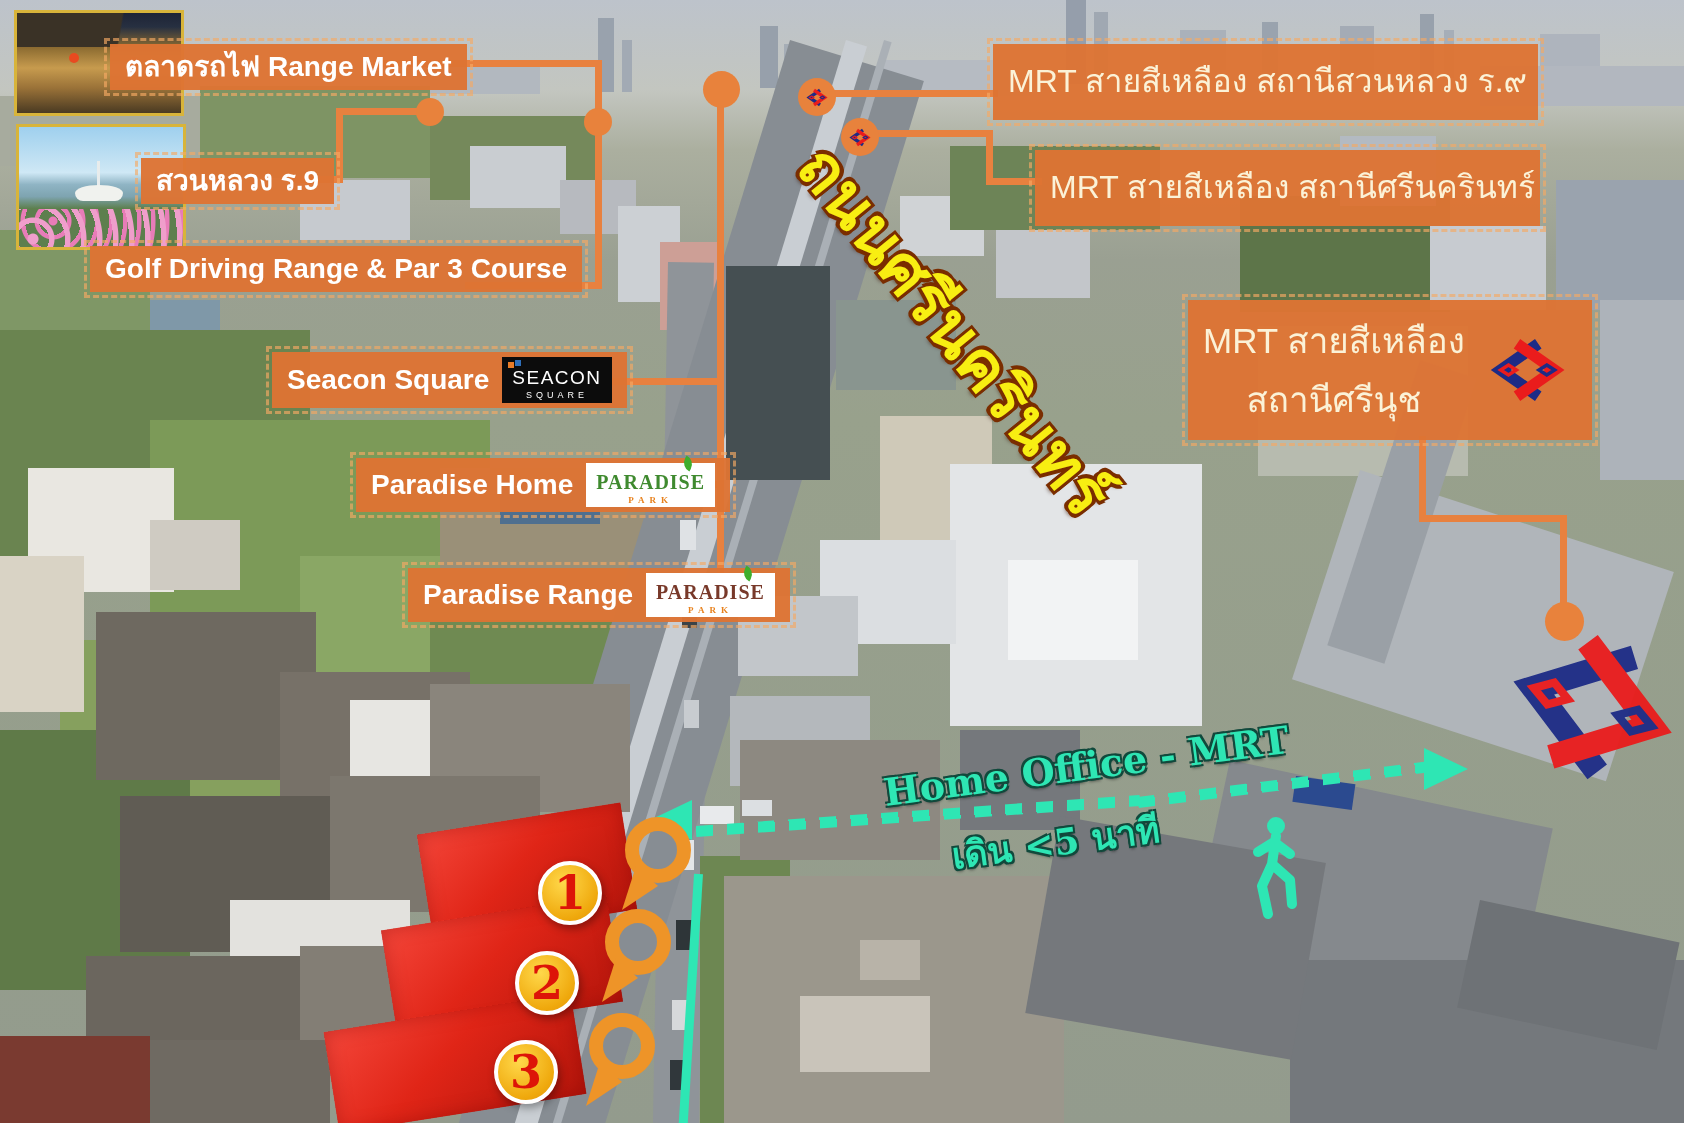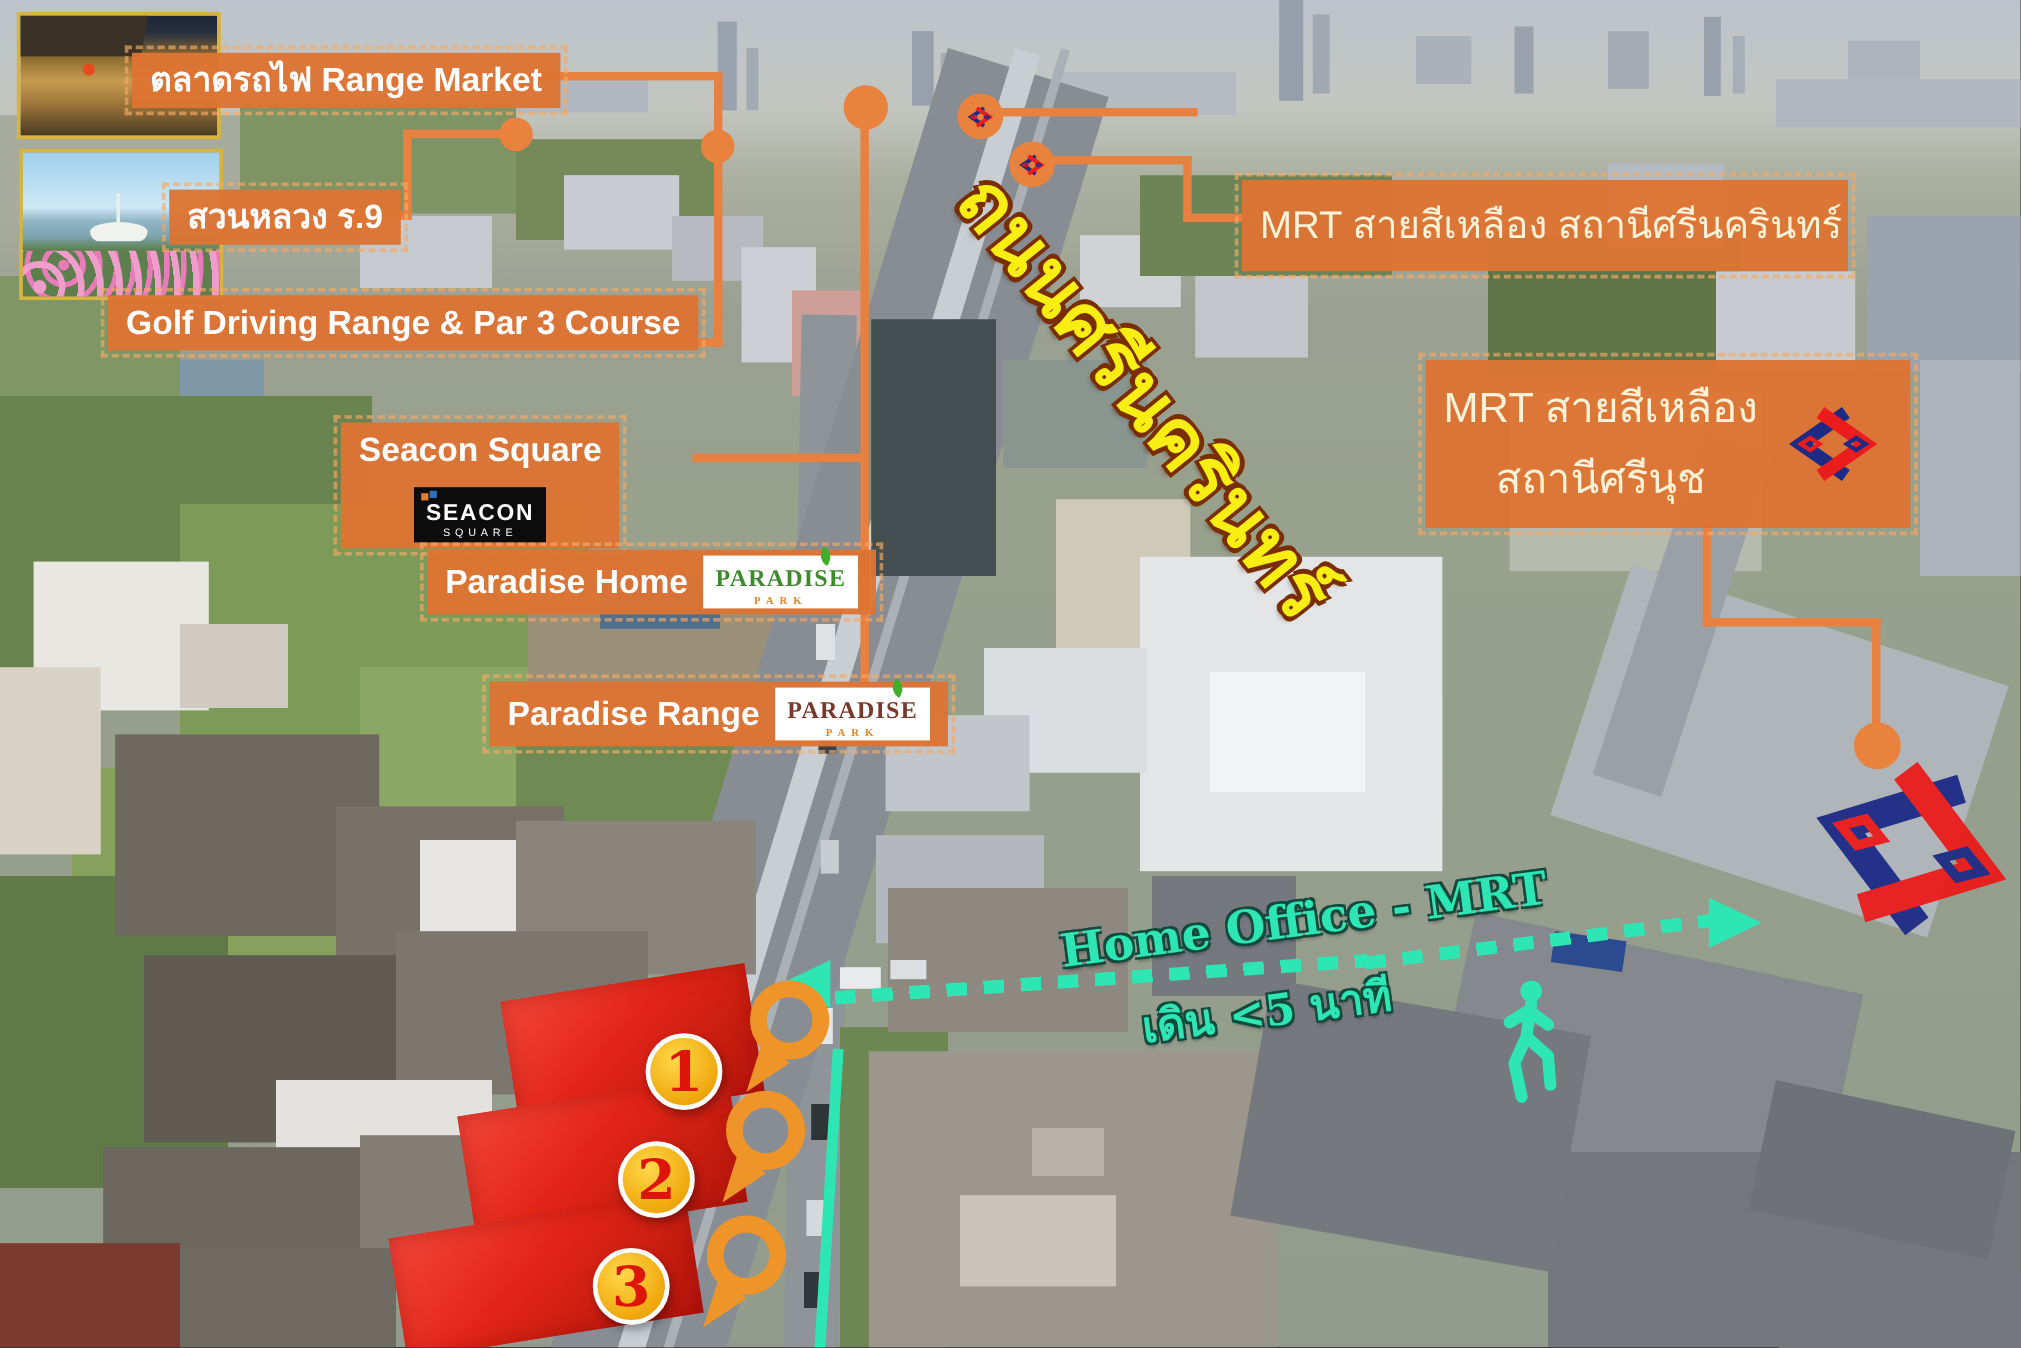--- a/index.html
+++ b/index.html
@@ -10,21 +10,21 @@
   .abs{position:absolute;}
   
   .lbl{position:absolute;background:rgba(222,116,51,.96);color:#fff;
     padding:5px 15px;white-space:nowrap;display:flex;align-items:center;gap:13px;
     font-size:28px;font-weight:700;line-height:1.3;
     outline:3px dashed rgba(246,170,100,.65);outline-offset:3px;}
   .lbl.mrt{font-weight:400;color:#fbf2d7;font-size:32px;}
   .lbl .txt{display:inline-block;}
   
   .seacon-logo{background:#0c0c0c;color:#fff;padding:4px 10px 3px;text-align:center;line-height:1;position:relative;}
-  .seacon-logo .nm{font-size:19px;font-weight:700;letter-spacing:1.5px;}
+  .seacon-logo .nm{font-size:19px;font-weight:400;letter-spacing:1.5px;}
   .seacon-logo .sq{display:block;font-size:9px;letter-spacing:4px;margin-top:2px;font-weight:400;}
   .seacon-logo .chip{position:absolute;left:6px;top:5px;width:6px;height:6px;background:#e87c28;box-shadow:7px -2px 0 #2e6fba;}
   .pp-logo{background:#fff;padding:3px 10px 2px;text-align:center;line-height:1;position:relative;font-family:"Liberation Serif","DejaVu Serif",serif;}
   .pp-logo .nm{font-size:20px;font-weight:700;letter-spacing:1px;}
   .pp-logo.green .nm{color:#3f8a2f;}
   .pp-logo.maroon .nm{color:#78392a;}
   .pp-logo .sq{display:block;font-size:9px;letter-spacing:5px;color:#e8821e;margin-top:2px;}
   .pp-logo .leaf{position:absolute;right:22px;top:-6px;width:10px;height:13px;background:#3fae2d;
     border-radius:0 12px 0 12px;transform:rotate(28deg);}
   
@@ -218,21 +218,21 @@
 
   <div class="lbl" style="left:110px;top:44px;">
     <span class="txt">ตลาดรถไฟ Range Market</span>
   </div>
   <div class="lbl" style="left:141px;top:158px;text-align:center;">
     <span class="txt">สวนหลวง ร.9</span>
   </div>
   <div class="lbl" style="left:90px;top:246px;">
     <span class="txt">Golf Driving Range &amp; Par 3 Course</span>
   </div>
-  <div class="lbl" style="left:284px;top:352px;flex-direction:column;">
+  <div class="lbl" style="left:272px;top:352px;">
     <span class="txt">Seacon Square</span>
     <span class="seacon-logo">
       <span class="chip"></span>
       <span class="nm">SEACON</span>
       <span class="sq">SQUARE</span>
     </span>
   </div>
   <div class="lbl" style="left:356px;top:458px;">
     <span class="txt">Paradise Home</span>
     <span class="pp-logo green">
@@ -243,20 +243,29 @@
   </div>
   <div class="lbl" style="left:408px;top:568px;">
     <span class="txt">Paradise Range</span>
     <span class="pp-logo maroon">
       <span class="leaf"></span>
       <span class="nm">PARADISE</span>
       <span class="sq">PARK</span>
     </span>
   </div>
 
+  <div class="lbl mrt" style="left:993px;top:44px;width:545px;height:76px;justify-content:space-between;">
+    <span class="txt">MRT สายสีเหลือง สถานีสวนหลวง ร.๙</span>
+    <svg width="88" height="57" viewBox="0 0 140 90">
+      <path d="M85 8 L32 45 L85 82" stroke="#1d2b86" stroke-width="16" fill="none"></path>
+      <path d="M55 8 L108 45 L55 82" stroke="#ea1c1c" stroke-width="16" fill="none"></path>
+      <path d="M43 38 l11 7 l-11 7 l-11 -7 z" stroke="#ea1c1c" stroke-width="5" fill="none"></path>
+      <path d="M97 38 l11 7 l-11 7 l-11 -7 z" stroke="#1d2b86" stroke-width="5" fill="none"></path>
+    </svg>
+  </div>
   <div class="lbl mrt" style="left:1188px;top:300px;width:404px;height:140px;justify-content:space-between;font-size:35px;">
     <span style="display:flex;flex-direction:column;align-items:center;gap:14px;flex:1;">
       <span class="txt">MRT สายสีเหลือง</span>
       <span class="txt">สถานีศรีนุช</span>
     </span>
     <svg width="150" height="96" viewBox="0 0 140 90">
       <path d="M85 8 L32 45 L85 82" stroke="#1d2b86" stroke-width="16" fill="none"></path>
       <path d="M55 8 L108 45 L55 82" stroke="#ea1c1c" stroke-width="16" fill="none"></path>
       <path d="M43 38 l11 7 l-11 7 l-11 -7 z" stroke="#ea1c1c" stroke-width="5" fill="none"></path>
       <path d="M97 38 l11 7 l-11 7 l-11 -7 z" stroke="#1d2b86" stroke-width="5" fill="none"></path>

